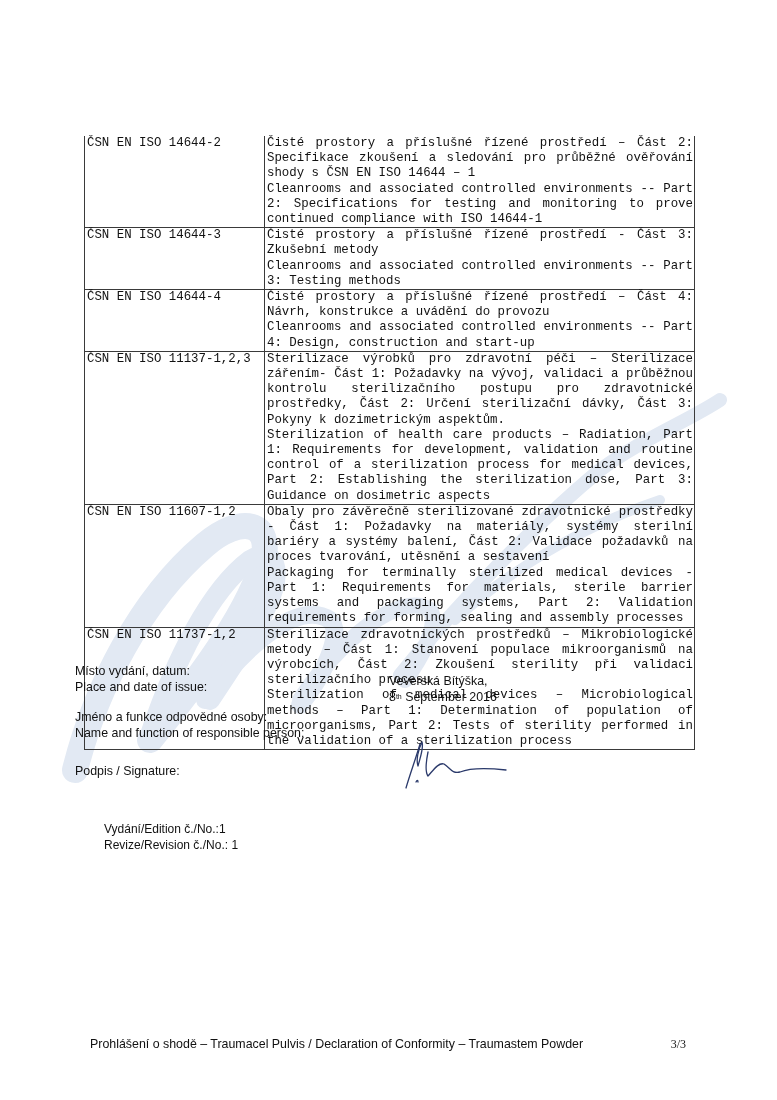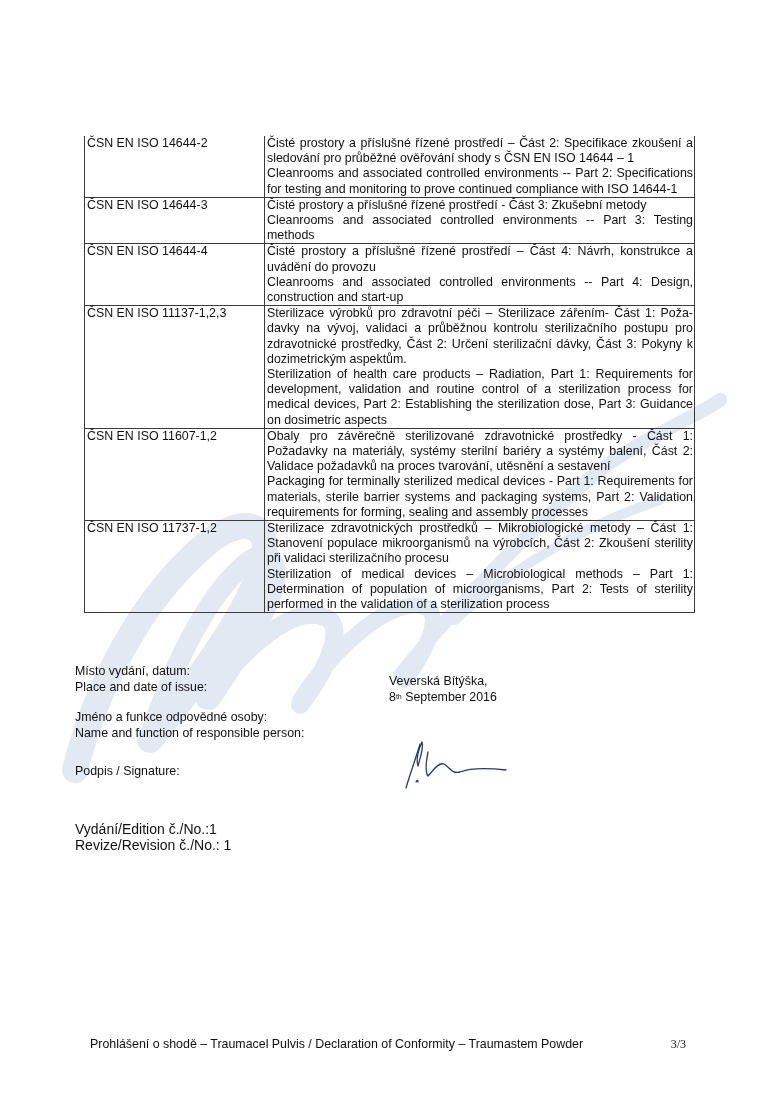--- a/index.html
+++ b/index.html
@@ -40,20 +40,21 @@
       border-collapse: collapse;
       font-size: 12.4px;
       line-height: 15.2px;
     }
     table.standards td {
       vertical-align: top;
       padding: 0 1px 0 2px;
       border-left: 1px solid #3a3a3a;
       border-right: 1px solid #3a3a3a;
       border-bottom: 1px solid #3a3a3a;
+      font-family: Liberation Mono, monospace;
     }
     table.standards tr:first-child td {
       border-top: none;
     }
     td.code {
       width: 176px;
       white-space: nowrap;
     }
     td.desc {
       text-align: justify;
@@ -78,23 +79,23 @@
     }
     .signature {
       position: absolute;
       left: 398px;
       top: 738px;
       width: 115px;
       height: 55px;
     }
     .edition {
       position: absolute;
-      left: 75px;
+      left: 104px;
       top: 822px;
-      font-size: 14px;
+      font-size: 12px;
       line-height: 15.5px;
     }
     .footer {
       position: absolute;
       left: 90px;
       top: 993px;
       width: 596px;
       font-size: 12.4px;
       margin-top: 44px;
     }

